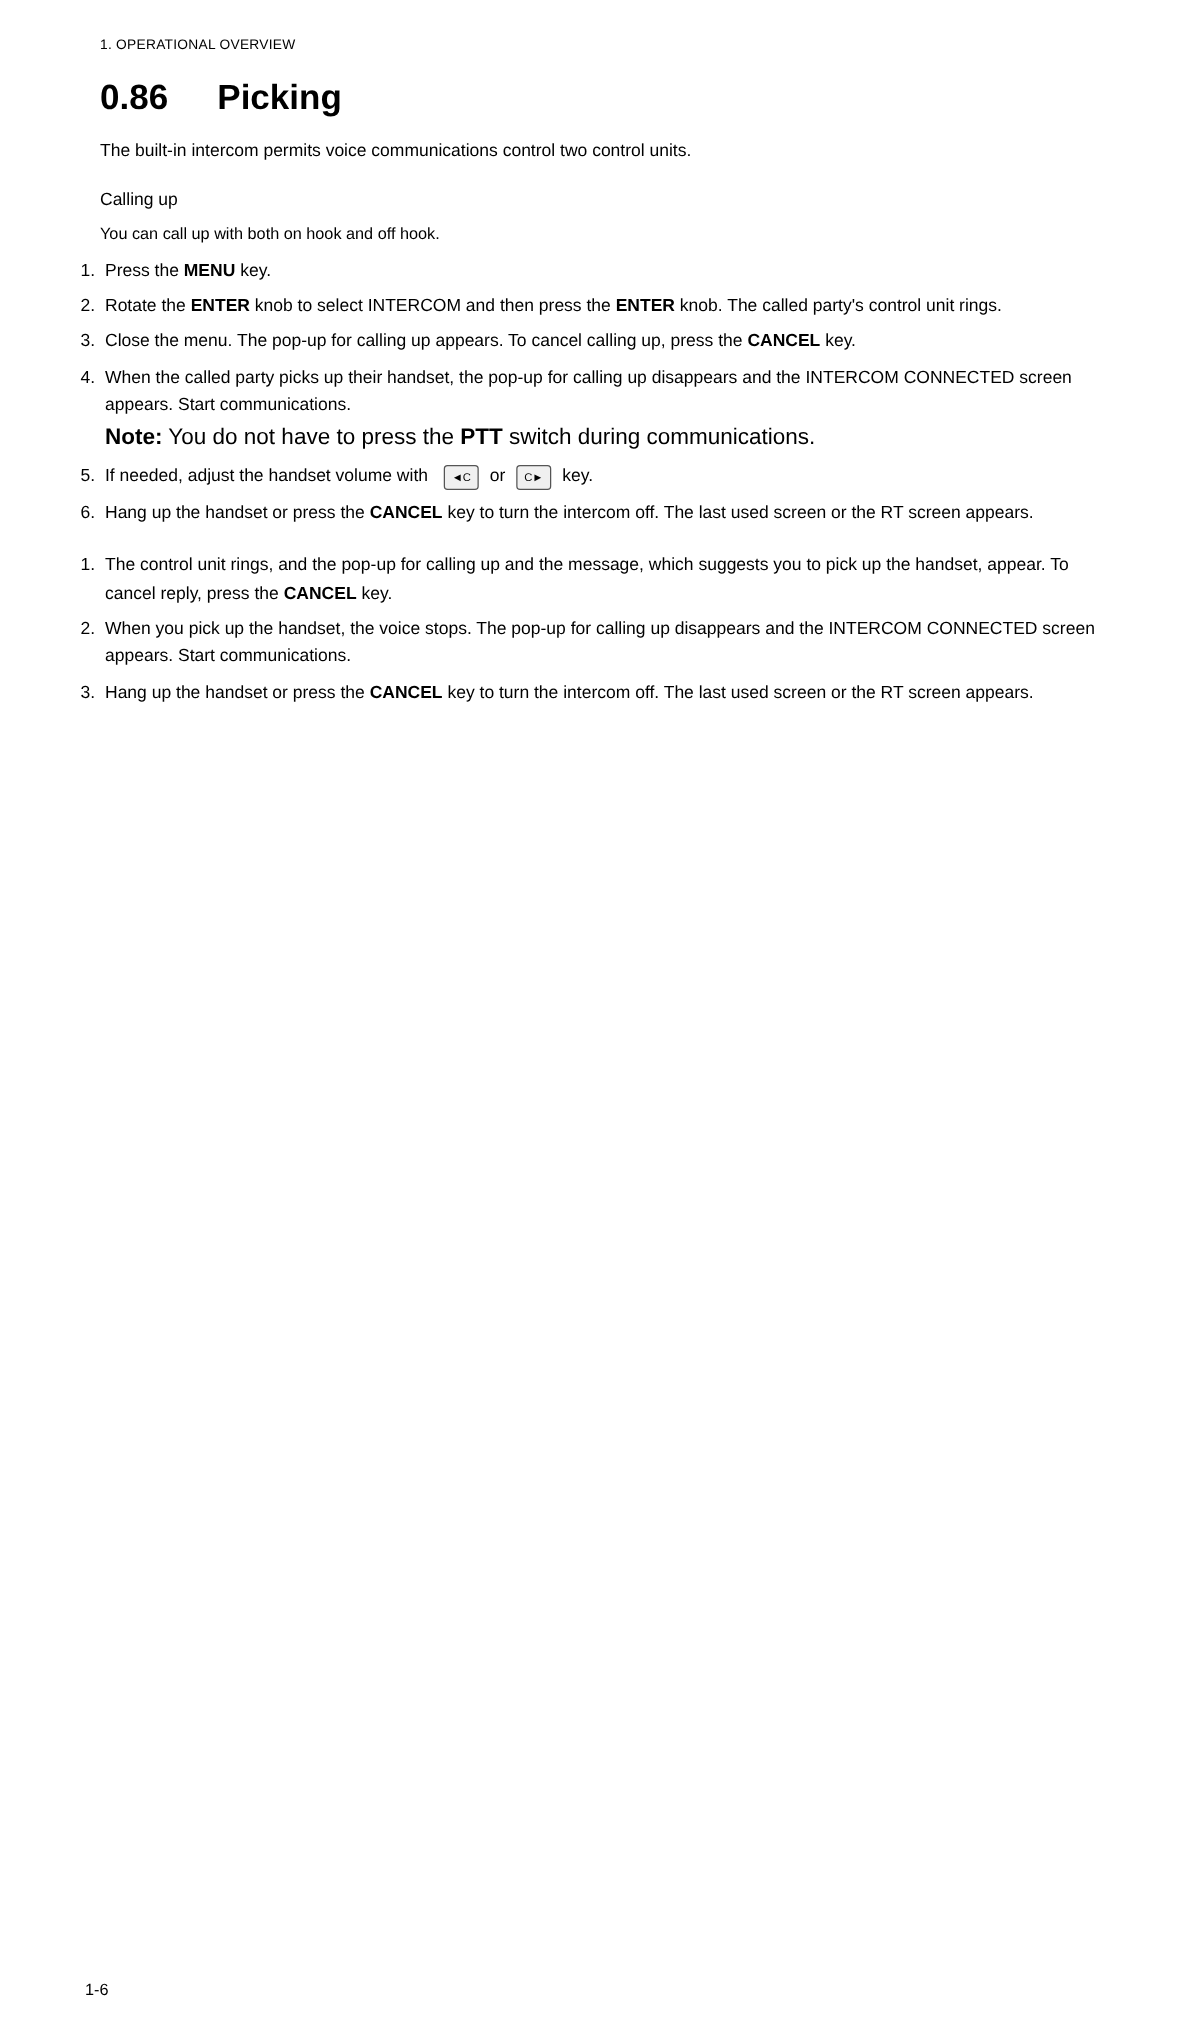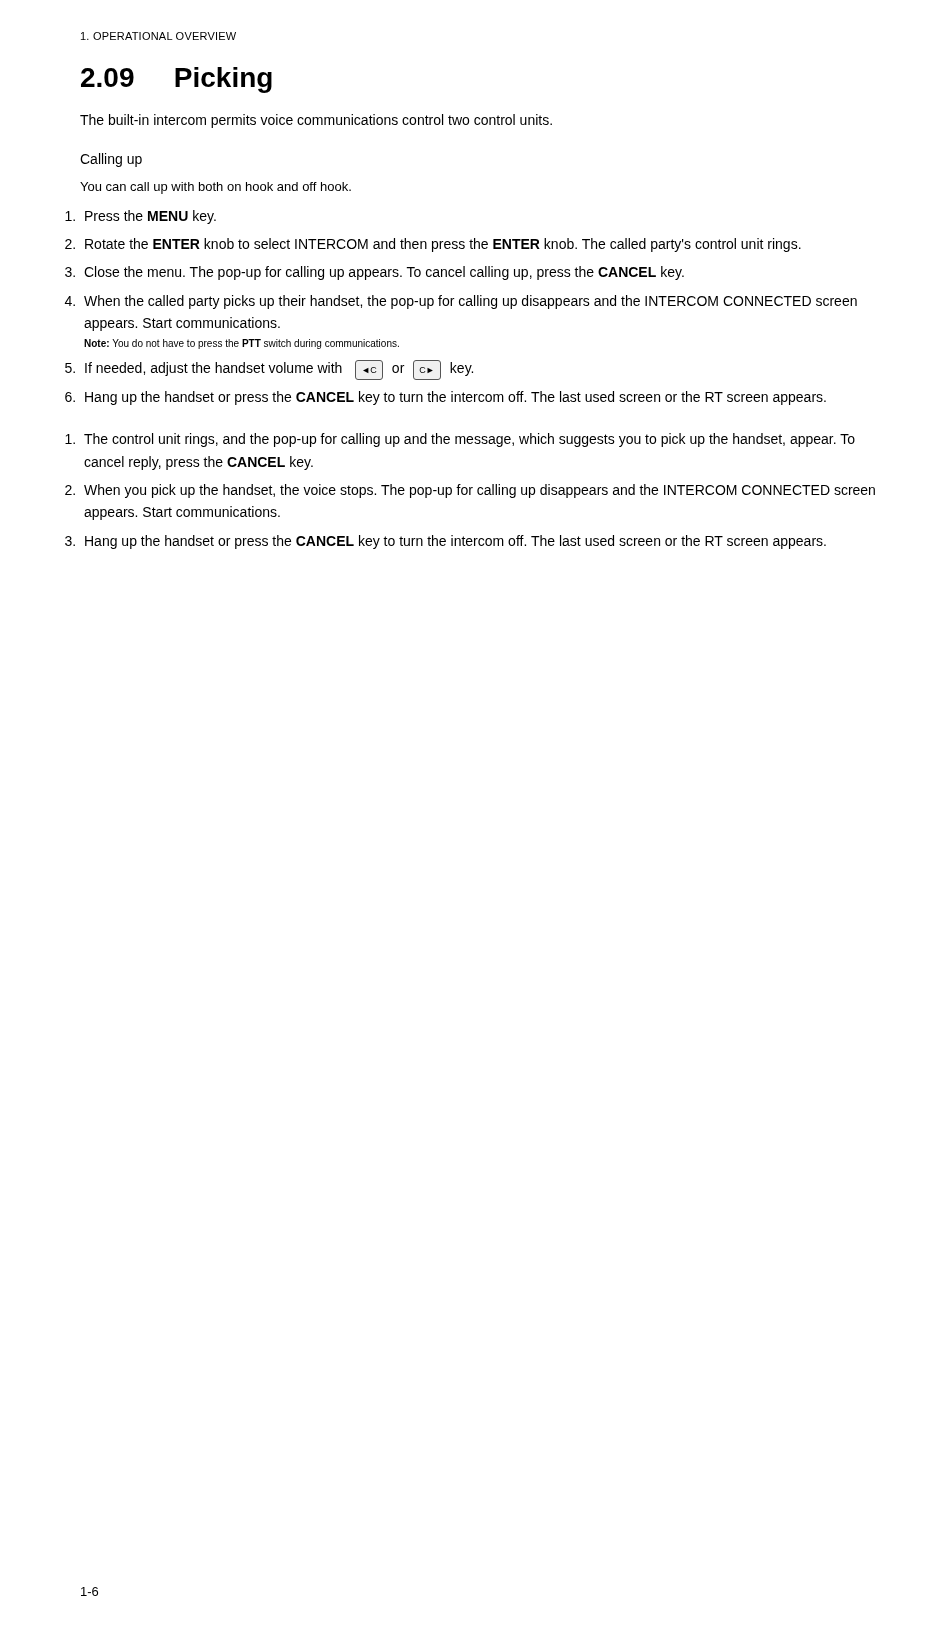--- a/index.html
+++ b/index.html
@@ -66,21 +66,21 @@
       margin-bottom: 6px;
       padding-left: 4px;
     }
 
     .bold {
       font-weight: bold;
     }
 
     .note-line {
       margin-left: 0px;
-      font-size: 10px;
+      font-size: 18px;
       line-height: 1.5;
       margin-bottom: 6px;
       margin-top: 2px;
     }
 
     .note-line .bold {
       font-weight: bold;
     }
 
     .key-icon {
@@ -110,38 +110,38 @@
       font-size: 9px;
     }
 
     .picking-up-section {
       margin-top: 20px;
     }
 
     .page-footer {
       position: fixed;
       bottom: 30px;
-      left: 80px;
+      left: 68px;
       font-size: 13px;
       color: #000;
     }
 
     .section-block {
       margin-bottom: 16px;
     }
   </style>
 </head>
 <body>
 
 <div class="page-header">
   <span>1. OPERATIONAL OVERVIEW</span>
 </div>
 
 <h1>
-  <span class="section-num">2.09</span>&nbsp;&nbsp;&nbsp;<span>Picking</span>
+  <span class="section-num">0.86</span>&nbsp;&nbsp;&nbsp;<span>Picking</span>
 </h1>
 
 <p class="intro-text">
   <span>The built-in intercom permits voice communications control two control units.</span>
 </p>
 
 <div class="section-block">
   <p class="section-heading">
     <span>Calling up</span>
   </p>

